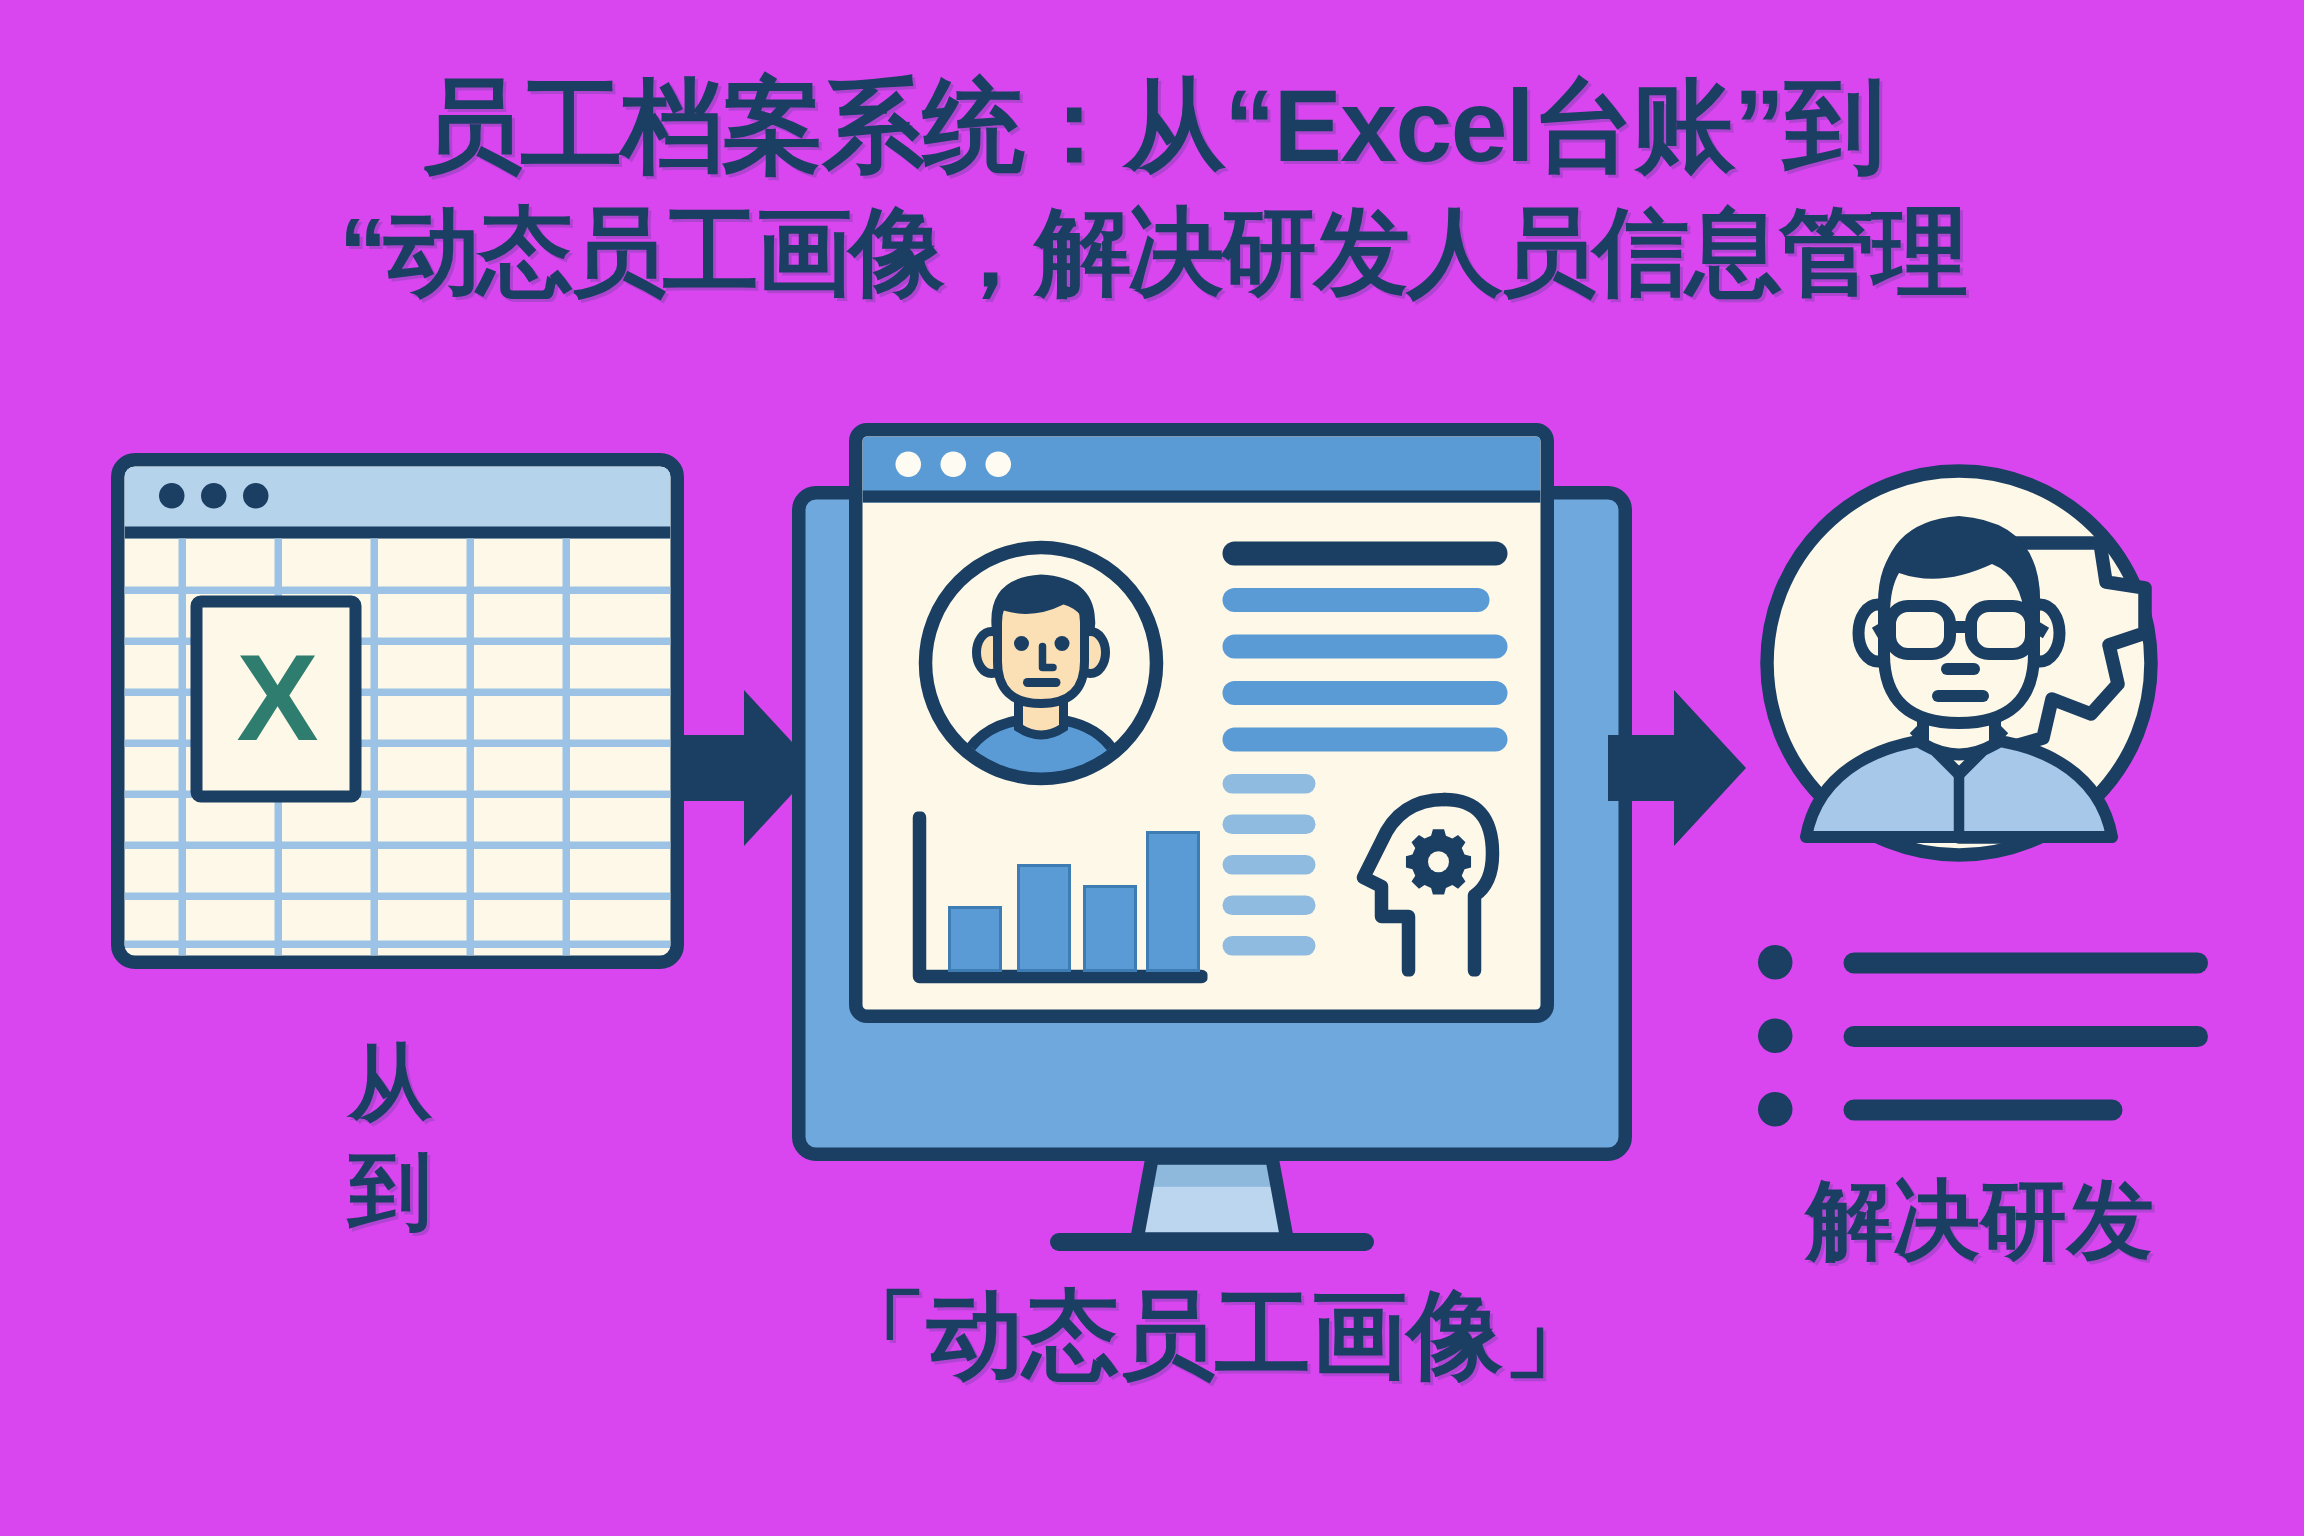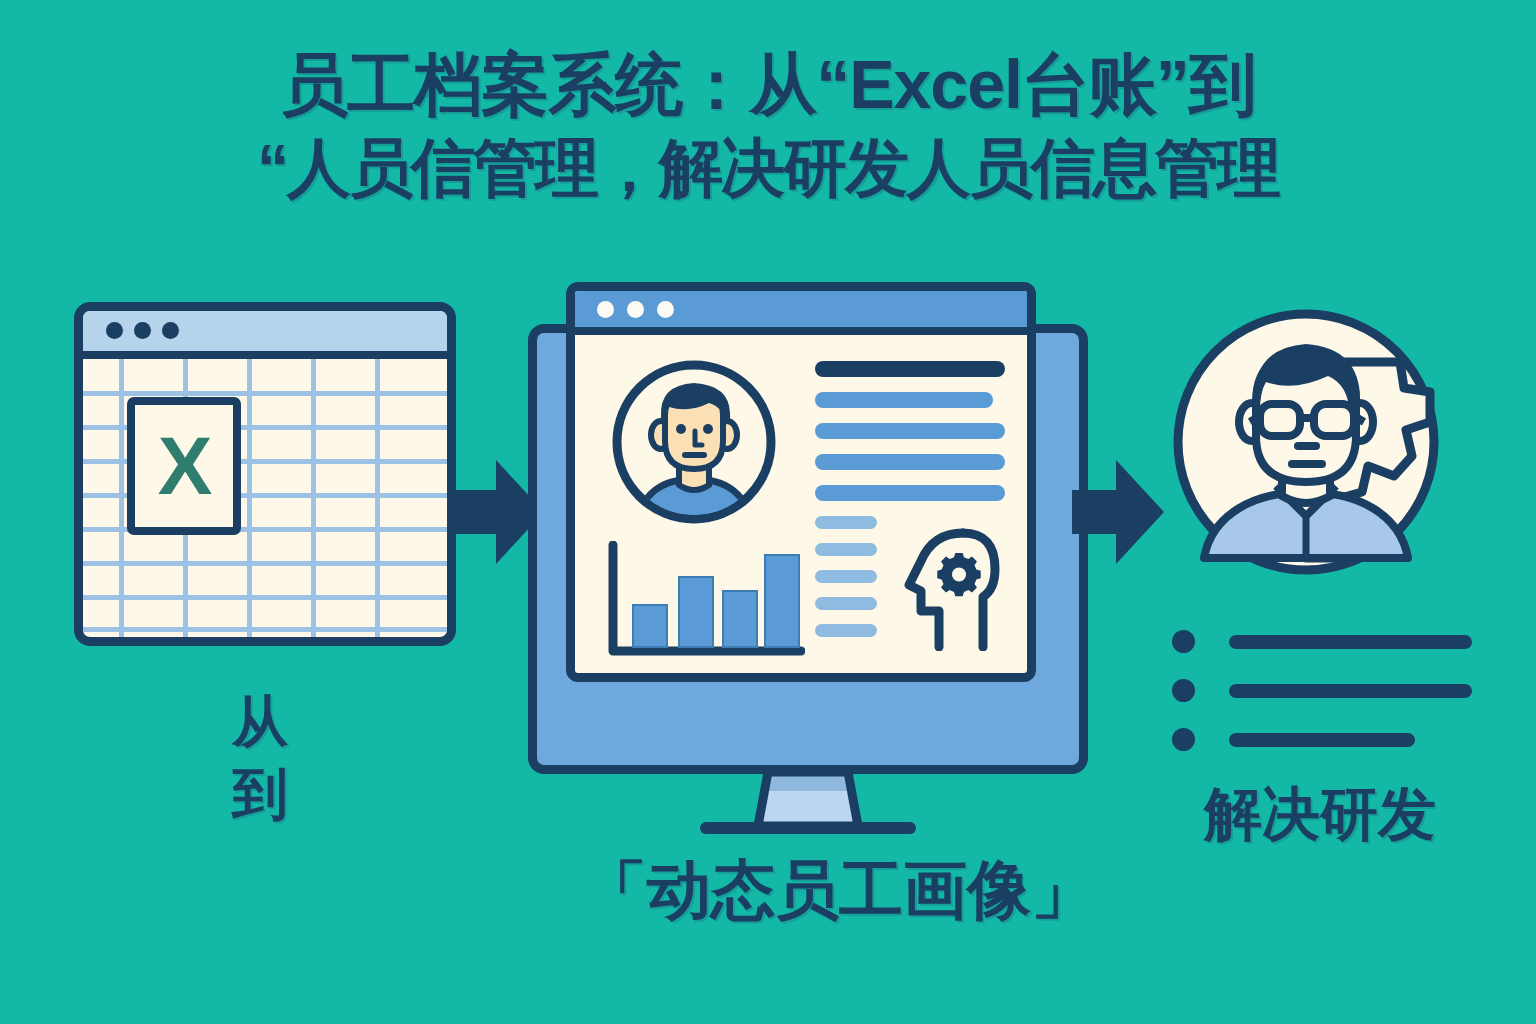--- a/index.html
+++ b/index.html
@@ -4,21 +4,21 @@
 <style>
   html, body {
     margin: 0;
     padding: 0;
     background: #FDF8E7;
   }
   #root {
     position: relative;
     width: 1536px;
     height: 1024px;
-    background: #14b8a6;
+    background: #d946ef;
     overflow: hidden;
     font-family: "Liberation Sans", "DejaVu Sans", sans-serif;
   }
 
   
   .title-block {
     position: absolute;
     left: 0;
     top: 42px;
     width: 1536px;
@@ -275,42 +275,42 @@
   }
   #caption-left {
     left: 20px;
     top: 686px;
     width: 480px;
     font-size: 56px;
     line-height: 72px;
   }
   #caption-left .lrg { font-size: 62px; }
   #caption-center {
-    left: 539px;
+    left: 510px;
     top: 852px;
     width: 600px;
     font-size: 64px;
     line-height: 76px;
   }
   #caption-right {
     left: 1110px;
     top: 778px;
     width: 420px;
     font-size: 58px;
     line-height: 72px;
   }
 </style>
 </head>
 <body>
 
 <div id="root">
 
   <div class="title-block">
     <span class="title-line l1">员工档案系统：从“Excel台账”到</span>
-    <span class="title-line l2">“人员信管理，解决研发人员信息管理</span>
+    <span class="title-line l2">“动态员工画像，解决研发人员信息管理</span>
   </div>
 
   <div class="panel" id="excel-window">
     <div id="excel-titlebar">
       <span class="dot d1"></span>
       <span class="dot d2"></span>
       <span class="dot d3"></span>
     </div>
     <div id="excel-grid">
       <span class="vline" style="left:36px"></span>

